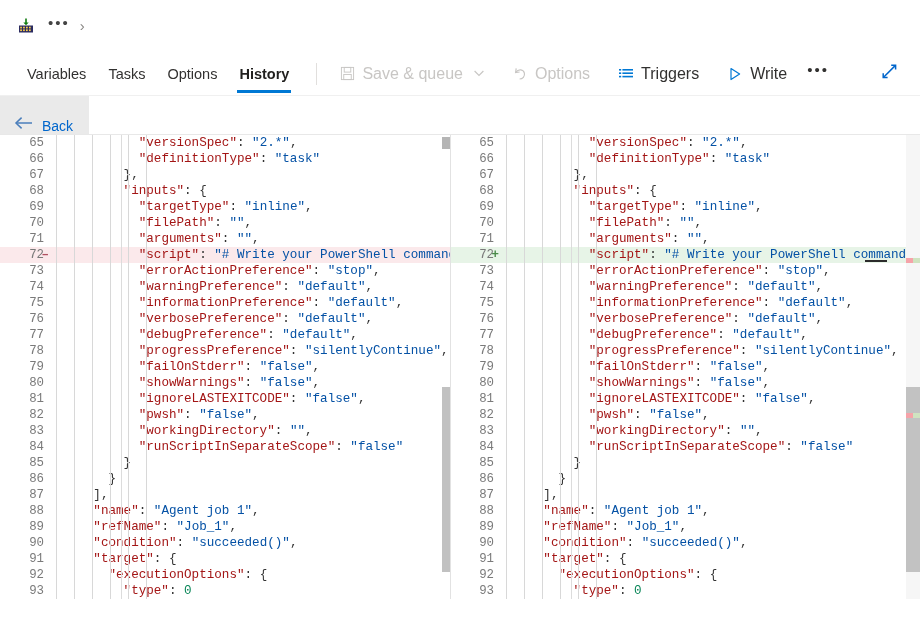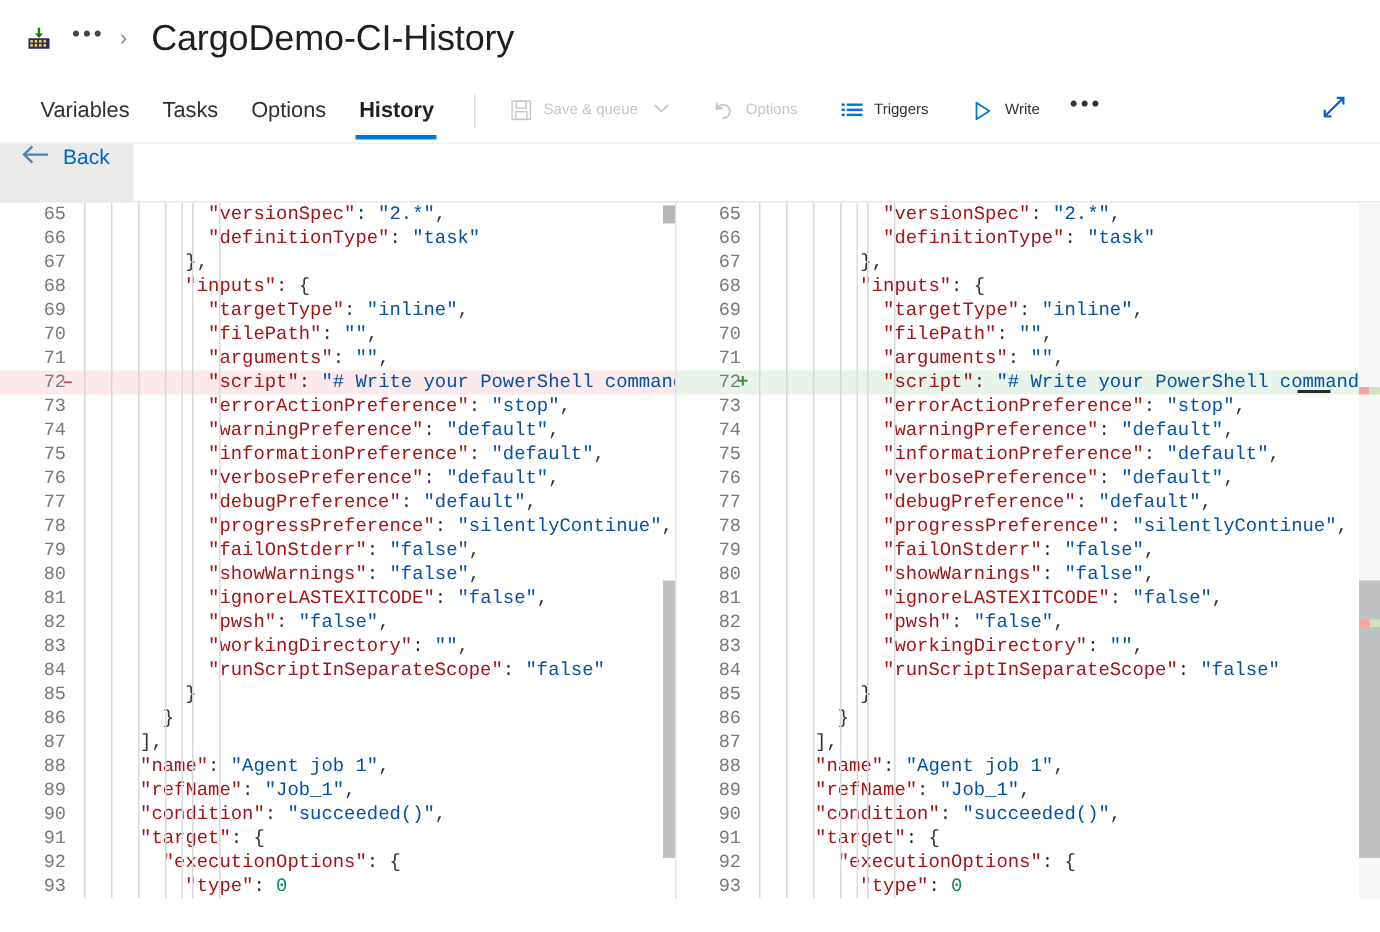--- a/index.html
+++ b/index.html
@@ -53,39 +53,39 @@
     left: 9px; right: 9px; bottom: 3px; height: 2.5px;
     background: #0078d4;
   }
   .tb-divider {
     width: 1px; height: 22px; background: #e1dfdd;
     margin: 0 14px 0 16px; align-self: center;
   }
   .tb-actions { display: flex; align-items: center; flex: 1 1 auto; }
   .tb-btn {
     display: flex; align-items: center; gap: 7px;
-    padding: 4px 8px; font-size: 10px; color: #323130;
+    padding: 4px 8px; font-size: 16px; color: #323130;
     cursor: pointer; white-space: nowrap; justify-content: flex-end;
   }
   .tb-btn.disabled { color: #c8c6c4; cursor: default; }
   .tb-btn .tb-ico {
     width: 16px; height: 16px; display: inline-flex;
     align-items: center; justify-content: center; flex: 0 0 auto;
   }
   .tb-chev { font-size: 10px; color: #c8c6c4; padding-left: 4px; }
   .tb-more {
     padding: 2px 12px 10px 12px; font-size: 15px; letter-spacing: 2px;
     color: #323130; line-height: 8px; cursor: pointer;
   }
   .tb-expand { margin-left: auto; margin-right: 22px; cursor: pointer; }
 
   
   .backbar { height: 38px; display: flex; align-items: stretch; }
   .back-btn {
-    display: flex; align-items: flex-start; gap: 9px;
+    display: flex; align-items: flex-end; gap: 9px;
     background: #eaeaea; padding: 0 16px 0 14px;
     cursor: pointer; min-width: 83px;
   }
   .back-label { color: #0066cc; font-size: 14px; }
 
   
   .diff {
     display: flex; height: 465px; width: 920px;
     background: #ffffff; position: relative;
     border-top: 1px solid #e8e8e8;
@@ -183,21 +183,20 @@
       <rect x="3.2" y="12.4" width="1.7" height="1.7" fill="#ffd24d"></rect>
       <rect x="6.1" y="12.4" width="1.7" height="1.7" fill="#ffd24d"></rect>
       <rect x="9.0" y="12.4" width="1.7" height="1.7" fill="#ffd24d"></rect>
       <rect x="12.0" y="12.4" width="1.7" height="1.7" fill="#ffd24d"></rect>
       <rect x="8.2" y="1.5" width="1.6" height="5" fill="#107c10"></rect>
       <path d="M6.3 5.4 L9 8.3 L11.7 5.4 Z" fill="#107c10"></path>
     </svg>
   </span>
   <span class="bc-ellipsis">•••</span>
   <span class="bc-sep">›</span>
-  <span class="bc-title">CargoDemo-CI-History</span>
 </div>
 
 <div class="toolbar">
   <div class="tabs">
     <div class="tab">
         <span>Variables</span>
       </div>
     <div class="tab">
         <span>Tasks</span>
       </div>

